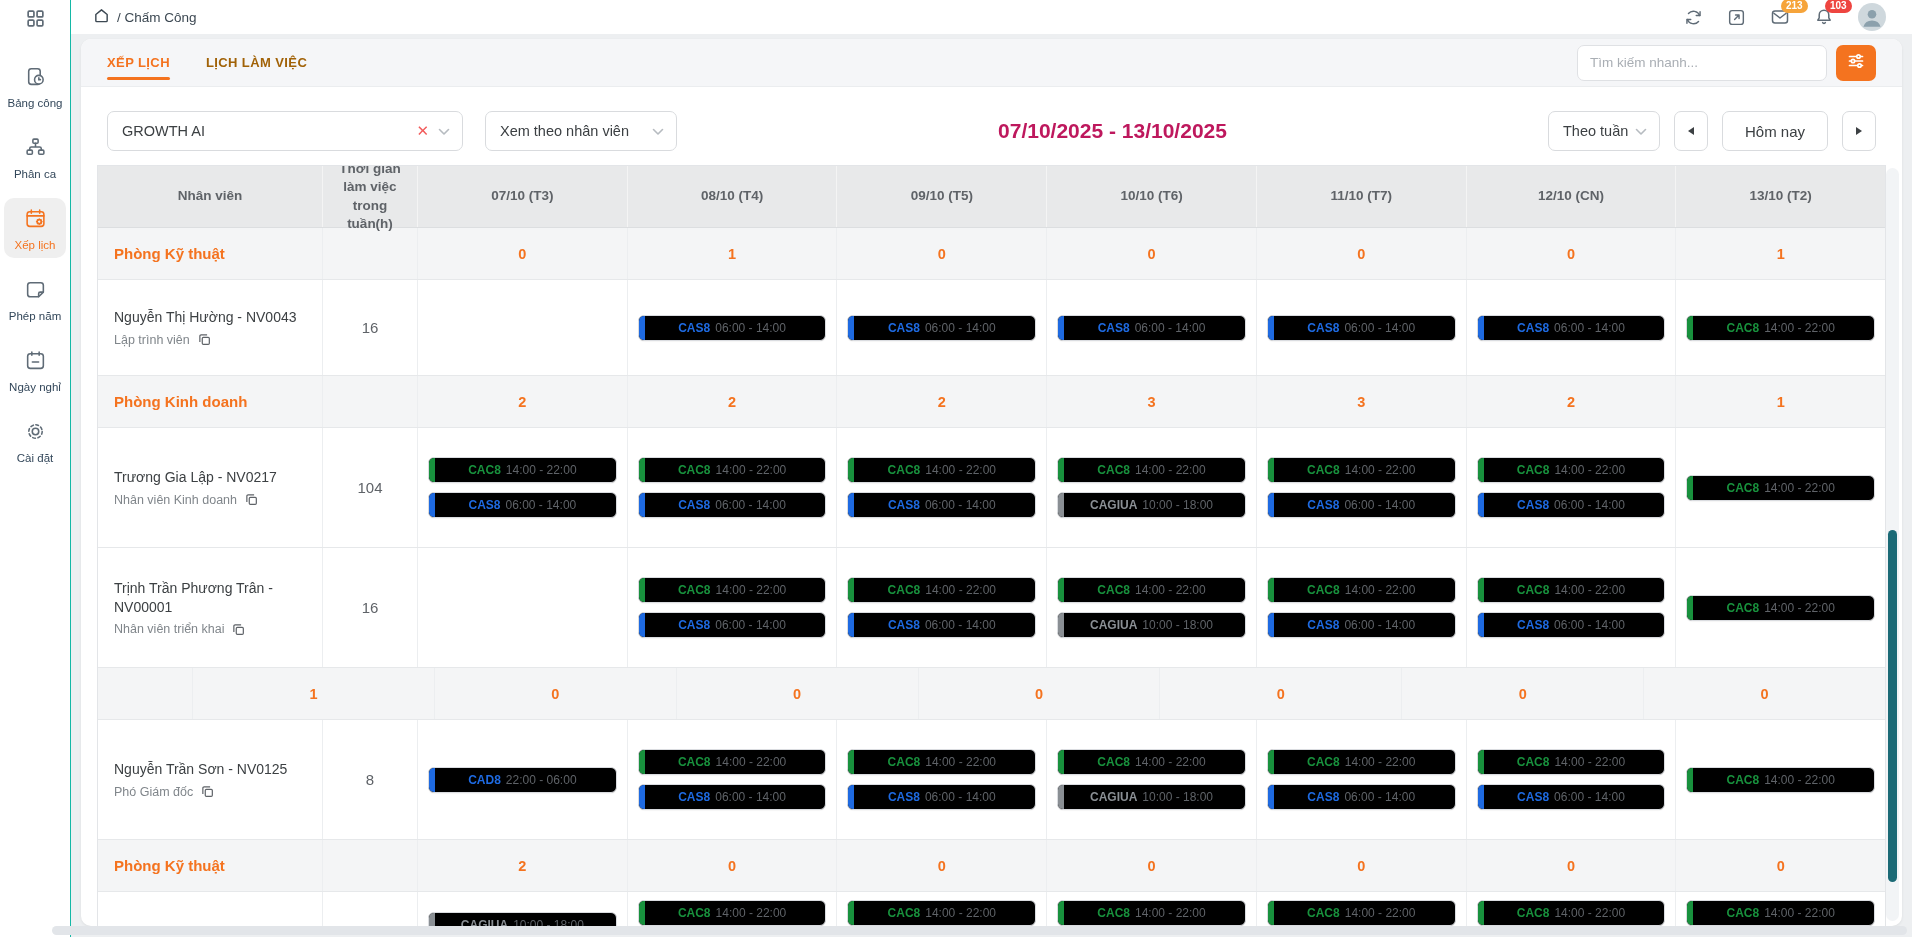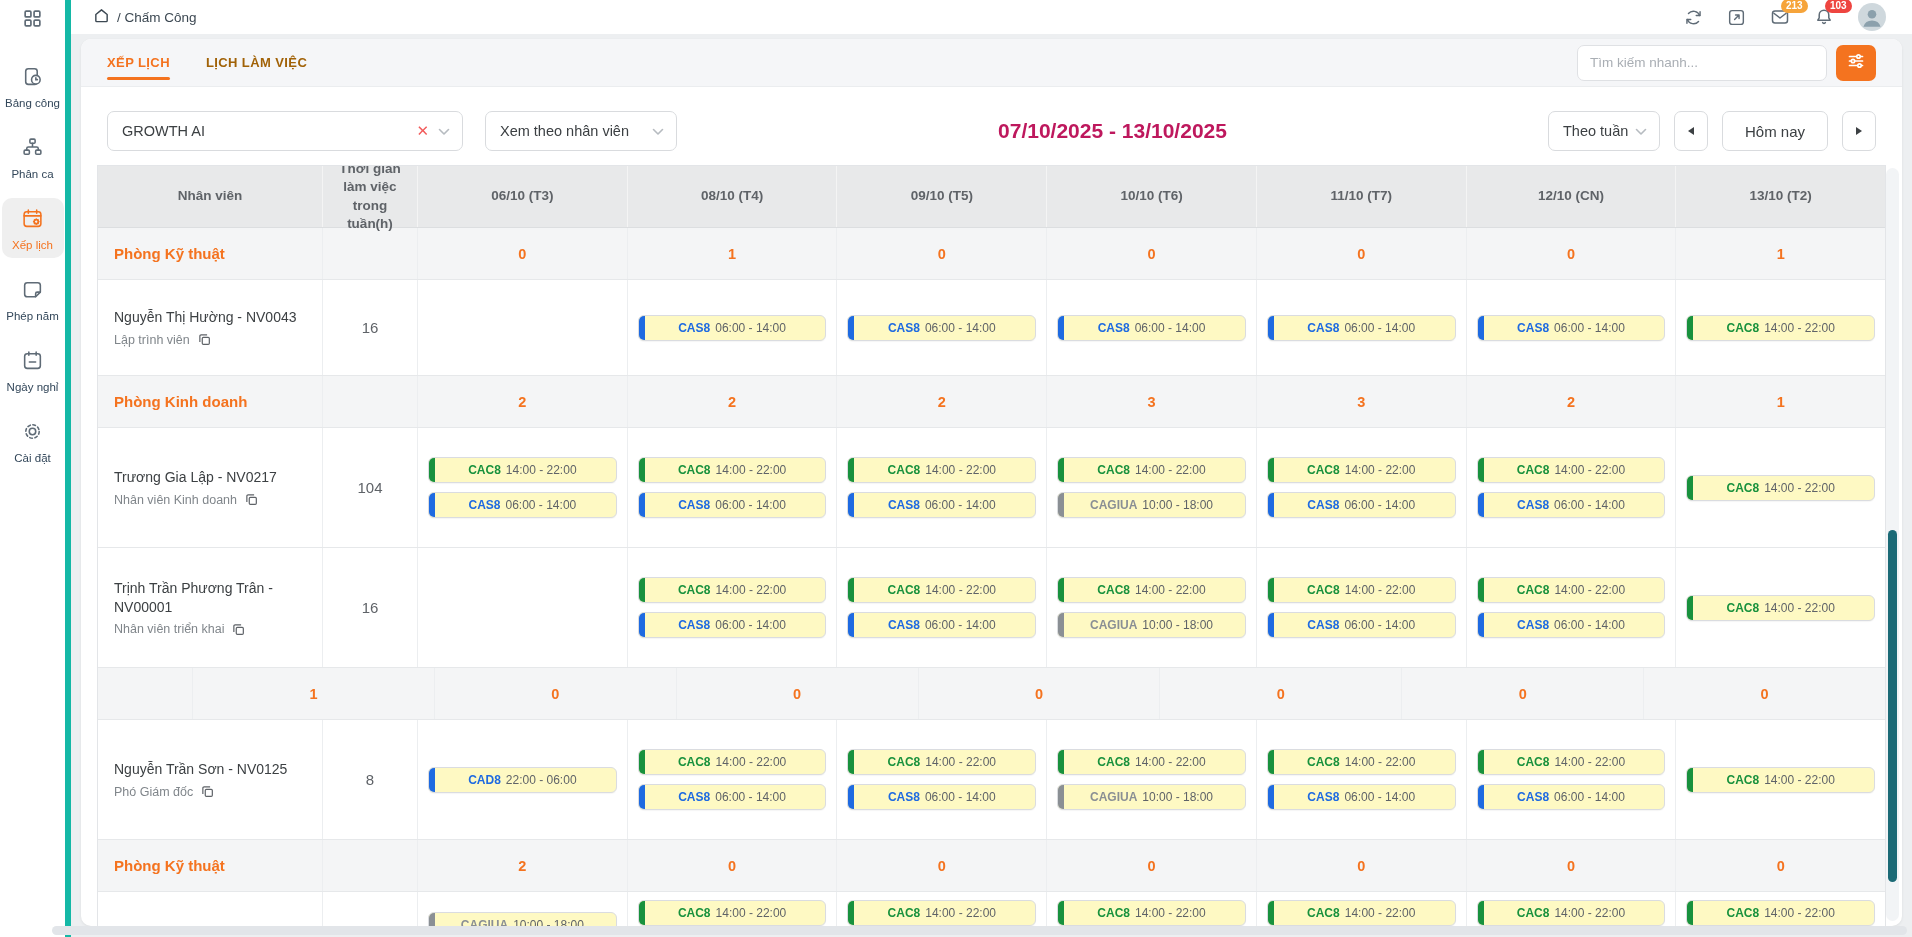--- a/index.html
+++ b/index.html
@@ -1,20 +1,20 @@
 <!DOCTYPE html>
 <html><head>
 <meta charset="utf-8">
 <style>
   * { box-sizing: border-box; margin: 0; padding: 0; }
   html,body { width:1912px; height:937px; overflow:hidden; }
   body { font-family:"Liberation Sans","DejaVu Sans",sans-serif; background:#edeff1; color:#3c4043; font-size:14px; }
 
   
-  .sidebar { position:fixed; left:0; top:0; width:71px; height:100%; background:#fff; border-right:6px solid #14b8a6; z-index:6; display:flex; flex-direction:column; align-items:center; }
+  .sidebar { position:fixed; left:0; top:0; width:71px; height:100%; background:#fff; border-right:1px solid #14b8a6; z-index:6; display:flex; flex-direction:column; align-items:center; }
   .app-grid-btn { margin:8px 0 24px; cursor:pointer; }
   .side-item { width:62px; padding:9px 2px 7px; margin-bottom:11px; display:flex; flex-direction:column; align-items:center; gap:6px; border-radius:10px; cursor:pointer; }
   .side-item .lbl { font-size:11.5px; color:#33475a; white-space:nowrap; }
   .side-item.active { background:#efefef; }
   .side-item.active .lbl { color:#f4731f; }
 
   
   .topbar { position:fixed; left:71px; top:0; right:0; height:34px; background:#fff; display:flex; align-items:center; padding:0 26px 0 22px; z-index:5; }
   .breadcrumb { display:flex; align-items:center; gap:7px; font-size:13.5px; color:#3c4852; }
   .top-icons { margin-left:auto; display:flex; align-items:center; gap:24px; }
@@ -63,21 +63,21 @@
   .dept { height:52px; background:#f4f5f6; }
   .dept .c-name { justify-content:flex-start; padding:0 16px; color:#f4731f; font-weight:bold; font-size:15px; }
   .dept .c-day { color:#f4731f; font-weight:bold; font-size:14.5px; }
   .emp .c-name { flex-direction:column; align-items:flex-start; justify-content:center; gap:6px; padding:0 16px; }
   .emp-name { font-size:14px; color:#3c4043; line-height:1.35; }
   .emp-role { font-size:12.5px; color:#80868b; display:flex; align-items:center; gap:8px; }
   .copy-btn { display:flex; cursor:pointer; }
   .emp .c-hours { color:#5f6368; font-size:15px; }
   .chips { display:flex; flex-direction:column; justify-content:center; gap:9px; width:100%; height:100%; padding:8px 10px; }
   .chips.top { justify-content:flex-start; }
-  .chip { height:26px; flex:0 0 26px; background:#fef9c3; border:1px solid #dadce0; border-radius:6px; position:relative; display:flex; align-items:center; justify-content:center; font-size:12px; color:#5f6368; overflow:hidden; box-shadow:0 1px 1px rgba(0,0,0,.04); cursor:pointer; }
+  .chip { height:26px; flex:0 0 26px; background:#000000; border:1px solid #dadce0; border-radius:6px; position:relative; display:flex; align-items:center; justify-content:center; font-size:12px; color:#5f6368; overflow:hidden; box-shadow:0 1px 1px rgba(0,0,0,.04); cursor:pointer; }
   .chip .bar { position:absolute; left:0; top:0; bottom:0; width:6px; }
   .chip b { margin-right:5px; }
 
   
   .vtrack { position:fixed; right:13px; top:168px; bottom:16px; width:13px; background:#f2f4f6; border-radius:7px; z-index:7; }
   .vthumb { position:absolute; left:2px; top:362px; width:9px; height:352px; background:#1b6a76; border-radius:5px; cursor:pointer; }
   .hscroll { position:fixed; left:52px; right:5px; bottom:2px; height:9px; background:#e2e5e9; border-radius:5px; z-index:7; cursor:pointer; }
 </style>
 </head>
 <body>
@@ -262,21 +262,21 @@
         <span><svg width="8" height="10" viewBox="0 0 8 10">
               <polygon points="1,1 1,9 7,5" fill="#3c4043"></polygon>
             </svg></span>
       </div>
     </div>
 
     <div class="table-wrap">
         <div class="trow thead">
           <div class="cell c-name">Nhân viên</div>
           <div class="cell c-hours">Thời gian làm việc trong tuần(h)</div>
-          <div class="cell c-day">06/10 (T3)</div>
+          <div class="cell c-day">07/10 (T3)</div>
           <div class="cell c-day">08/10 (T4)</div>
           <div class="cell c-day">09/10 (T5)</div>
           <div class="cell c-day">10/10 (T6)</div>
           <div class="cell c-day">11/10 (T7)</div>
           <div class="cell c-day">12/10 (CN)</div>
           <div class="cell c-day">13/10 (T2)</div>
         </div>
         <div class="trow dept">
           <div class="cell c-name">Phòng Kỹ thuật</div>
           <div class="cell c-hours"></div>

